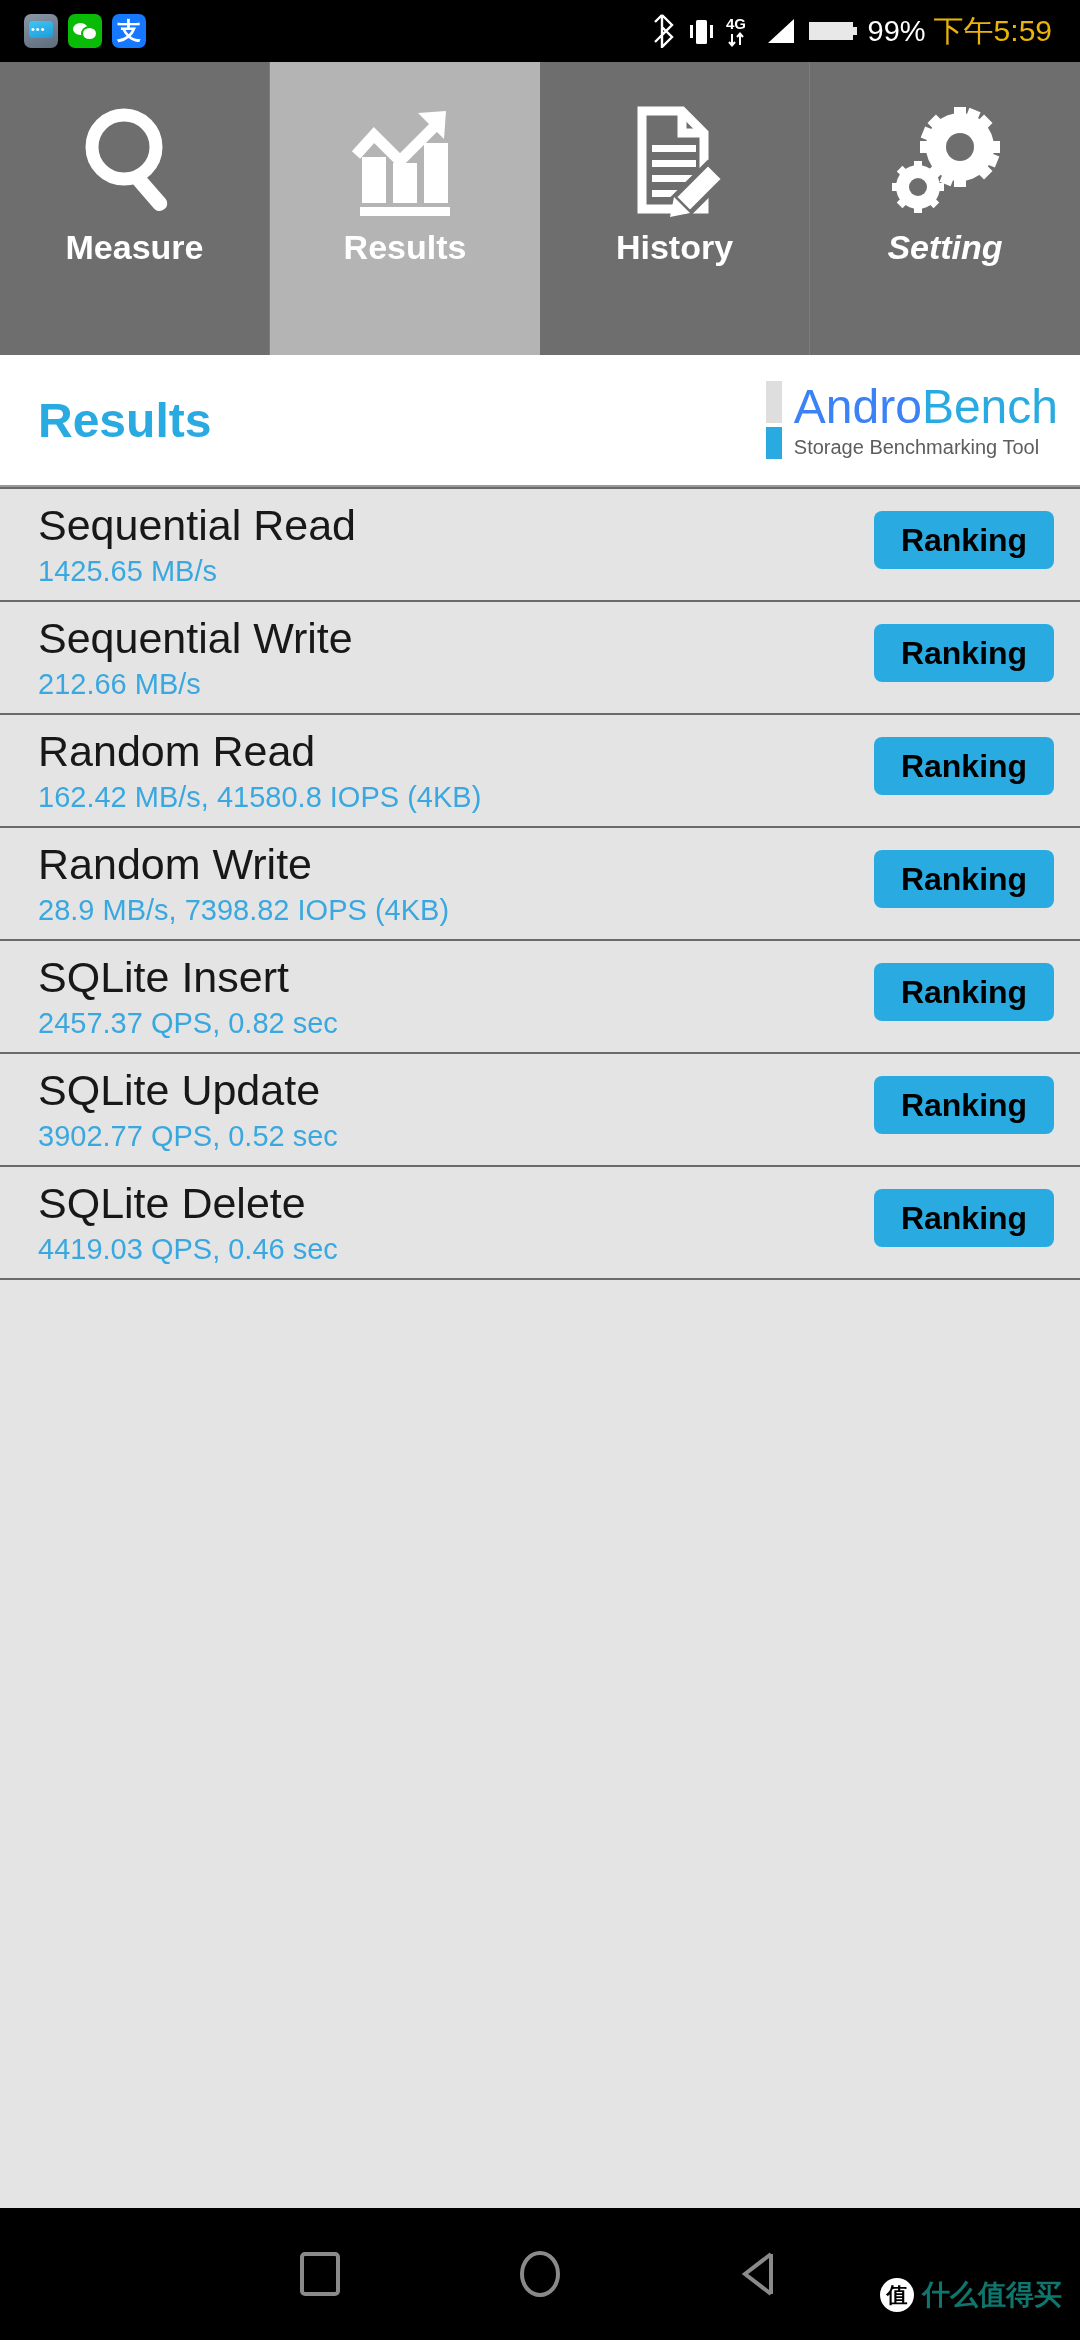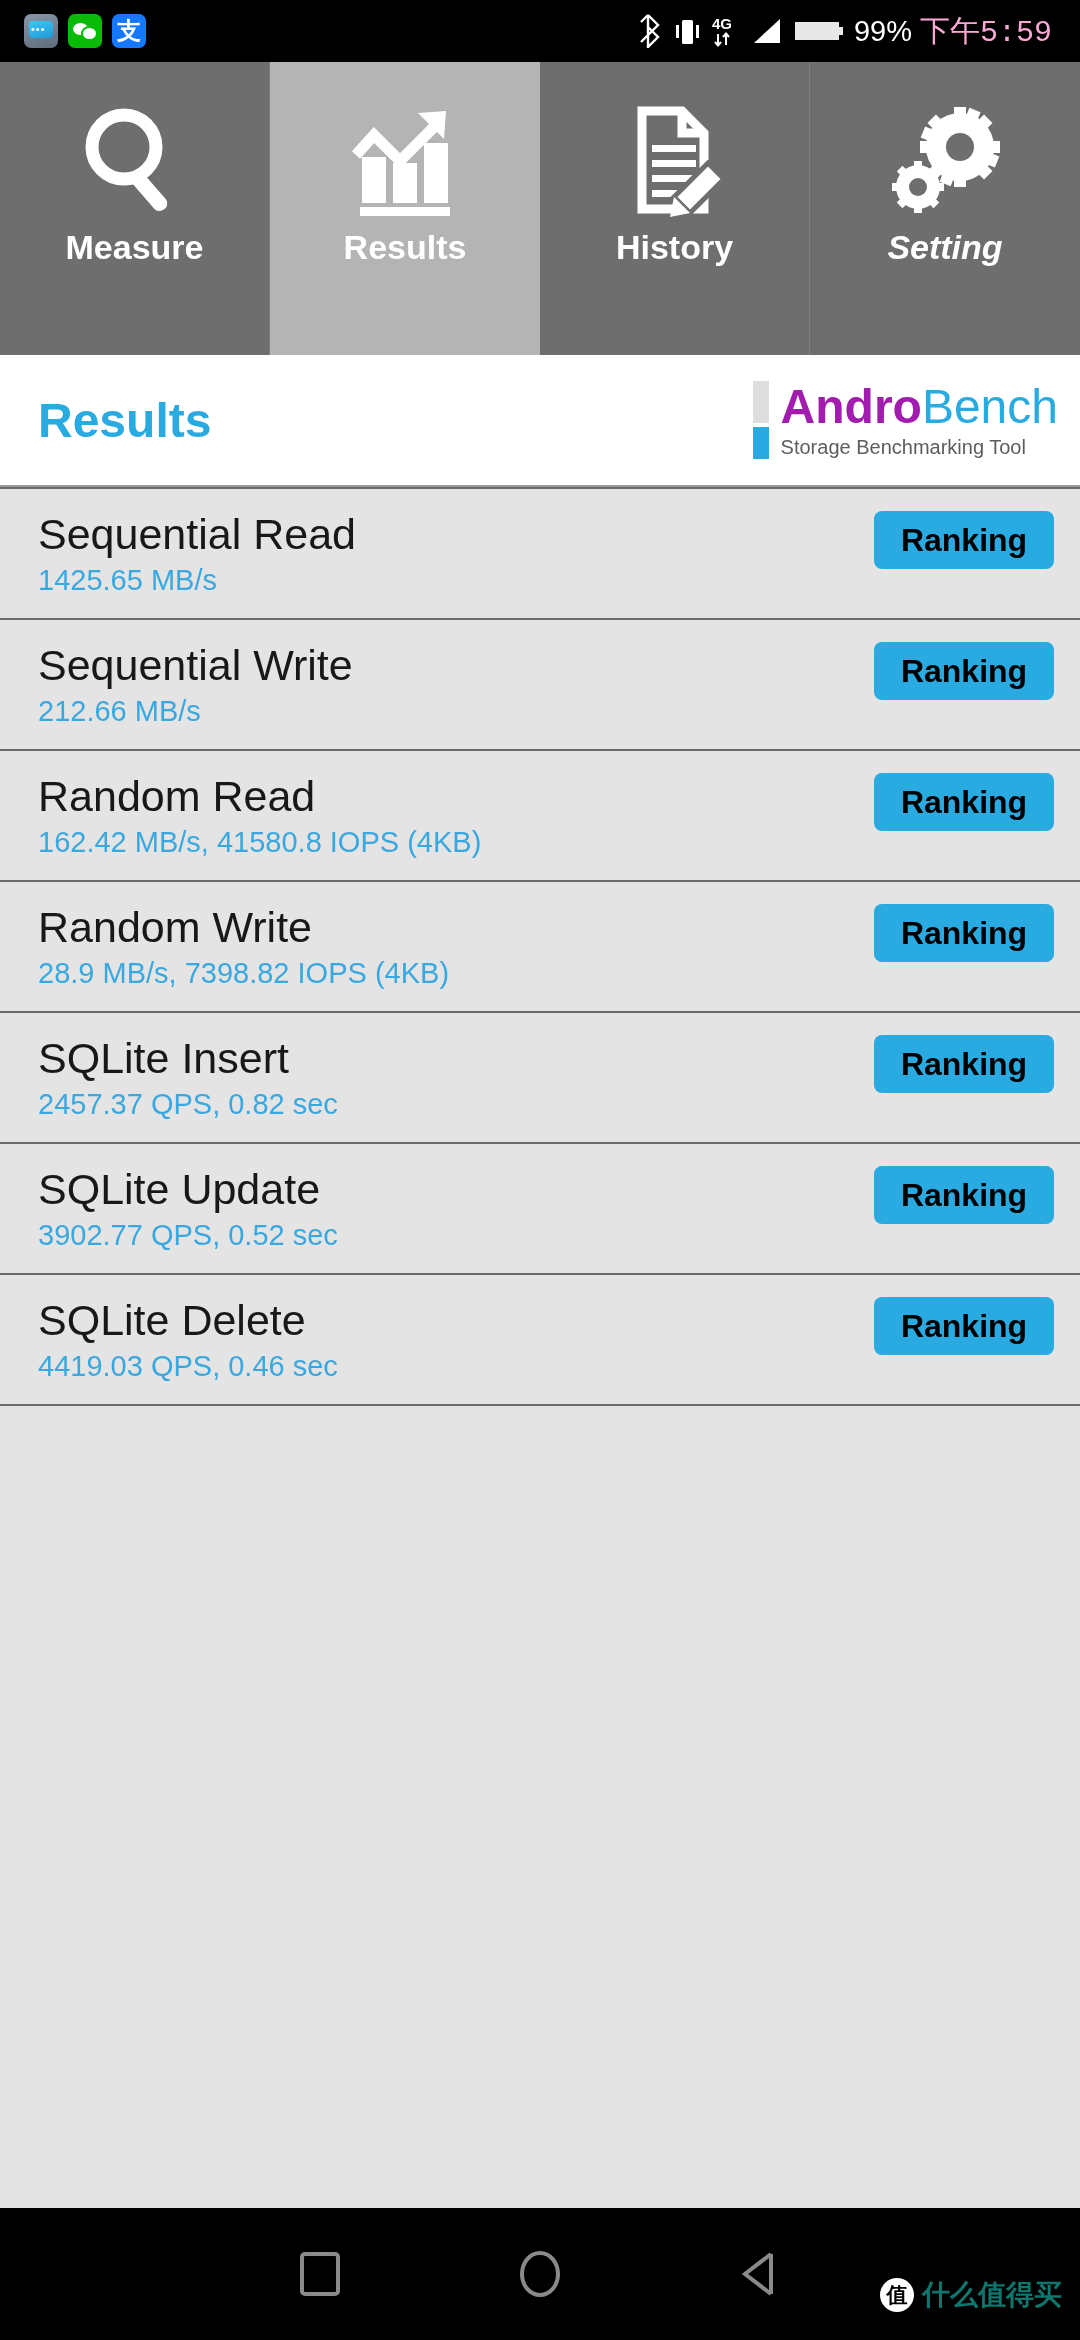--- a/index.html
+++ b/index.html
@@ -35,21 +35,21 @@
   }
   .appicon.wechat .wx2{
     position:absolute; left:15px; top:14px; width:13px; height:11px; border-radius:50%;
     background:#fff; box-shadow:0 0 0 2px #09bb07;
   }
   .appicon.alipay{ background:#1678ff; color:#fff; font-size:24px; font-weight:bold;
     text-align:center; line-height:34px; font-family:"DejaVu Sans", sans-serif; }
 
   .ic{ fill:#fff; display:block; }
   .pct{ color:#fff; font-size:29px; font-family:"Liberation Sans", sans-serif; letter-spacing:0px;}
-  .clock{ color:#f9a8d4; font-size:30px; font-family:Liberation Mono, monospace; font-weight:500;}
+  .clock{ color:#eab308; font-size:30px; font-family:Liberation Sans, sans-serif; font-weight:500;}
 
   
   .tabbar{
     position:absolute; top:62px; left:0; width:1080px; height:293px;
     display:flex; background:#6e6e6e;
   }
   .tab{
     width:270px; height:293px; position:relative;
     display:flex; flex-direction:column; align-items:center; justify-content:flex-start;
     background:#6e6e6e; border-right:1px solid #7d7d7d; cursor:pointer;
@@ -71,29 +71,29 @@
   .page-title{
     margin-left:38px; color:#29ABE2; font-size:48px; font-weight:bold;
     font-family:"Liberation Sans", sans-serif;
   }
   .logo{ margin-left:auto; margin-right:22px; display:flex; align-items:stretch; }
   .logo-bar{ width:16px; margin-right:12px; display:flex; flex-direction:column; }
   .logo-bar .lb-top{ flex:0 0 42px; background:#dedede; }
   .logo-bar .lb-bot{ flex:0 0 32px; background:#29ABE2; margin-top:4px; }
   .logo-txt{ display:flex; flex-direction:column; justify-content:center; }
   .logo-main{ font-size:48px; line-height:50px; font-family:"Liberation Sans", sans-serif; }
-  .logo-andro{ color:#a21caf; font-weight:bold; }
+  .logo-andro{ color:#3b82f6; font-weight:normal; }
   .logo-bench{ color:#29ABE2; font-weight:normal; }
   .logo-sub{ font-size:20px; color:#5d5d5d; text-align:left; margin-top:4px;
     font-family:"Liberation Sans", sans-serif; }
 
   
   .list{ position:absolute; top:487px; left:0; width:1080px; background:#e4e4e4; }
   .row{
-    position:relative; height:131px; width:1080px;
+    position:relative; height:113px; width:1080px;
     border-top:2px solid #6a6a6a; background:#e4e4e4;
     display:flex; align-items:center; cursor:pointer;
   }
   .row-text{ margin-left:38px; display:flex; flex-direction:column; justify-content:center; }
   .row-title{
     font-size:43px; color:#181818; line-height:48px;
     font-family:"Liberation Sans", sans-serif; font-weight:normal;
   }
   .row-value{
     font-size:29px; color:#3aa8e0; line-height:36px; margin-top:4px;

